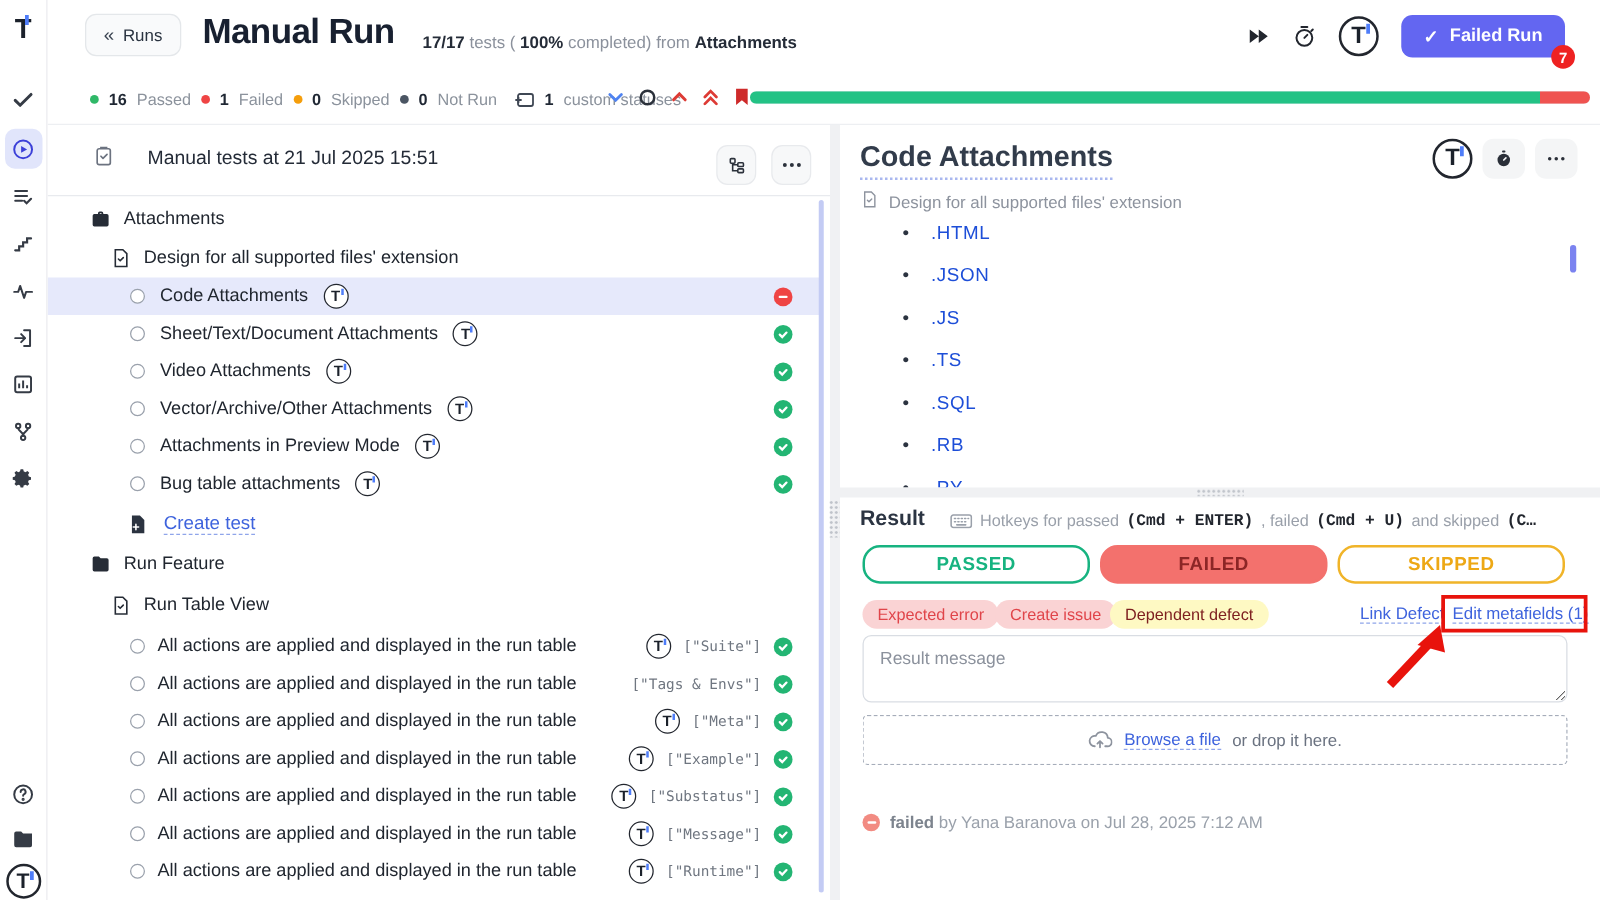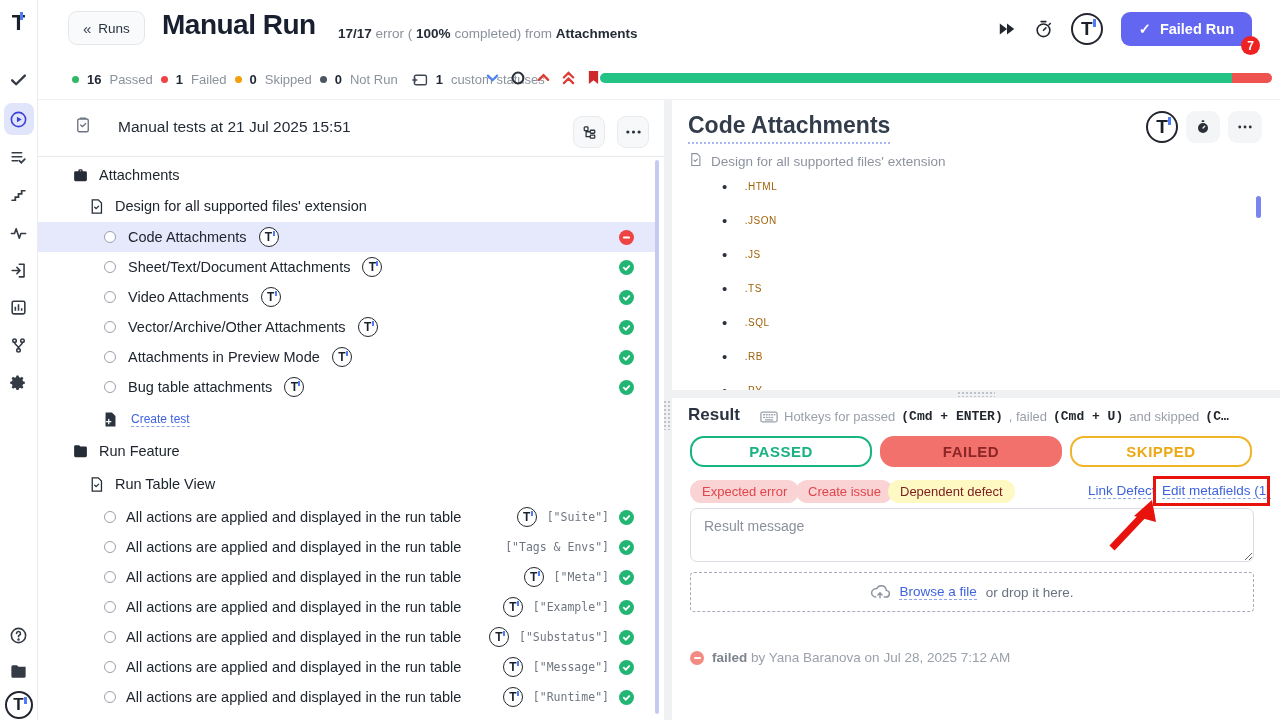--- a/index.html
+++ b/index.html
@@ -79,21 +79,21 @@
   #vsplit-grip { position:absolute; left:-1px; top:300px; width:10px; height:30px; }
 
   
   #detail { position:absolute; left:672px; top:100px; width:608px; height:620px; background:#fff; }
   #detail-title { position:absolute; left:16px; top:12px; font-size:23px; font-weight:bold; color:#323c4b;
     border-bottom:2px dotted #a9b7ef; padding-bottom:3px; cursor:text; }
   #detail-actions { position:absolute; right:18px; top:11px; display:flex; align-items:center; gap:8px; }
   .soft-btn { width:34px; height:32px; border-radius:9px; background:#f4f5f6; border:none; display:flex; align-items:center; justify-content:center; color:#2a2f38; cursor:pointer; }
   #detail-sub { position:absolute; left:16px; top:52px; display:flex; align-items:center; gap:8px; font-size:13.5px; color:#8d939e; }
   #bullets { position:absolute; left:0; top:72px; width:580px; height:218px; overflow:hidden; }
-  .bullet-li { position:absolute; left:50px; display:flex; align-items:center; gap:17px; font-size:10px; color:#a16207; letter-spacing:0.5px; }
+  .bullet-li { position:absolute; left:50px; display:flex; align-items:center; gap:17px; font-size:15px; color:#1d4ed8; letter-spacing:0.5px; }
   .bullet-li::before { content:"•"; color:#2b3340; font-size:15px; }
   #detail-scroll { position:absolute; left:584px; top:96px; width:5px; height:22px; border-radius:3px; background:#7b83f0; }
   #hsplit { position:absolute; left:0; top:290px; width:608px; height:8px; background:#f0f1f3; }
   #hsplit-grip { position:absolute; left:285px; top:291px; width:38px; height:6px; }
 
   
   #result-h { position:absolute; left:16px; top:305px; font-size:17px; font-weight:bold; color:#2b3442; }
   #hotkeys { position:absolute; left:88px; top:309px; display:flex; align-items:center; gap:6px; font-size:13px; color:#9aa0aa; white-space:nowrap; overflow:hidden; width:502px; }
   #hotkeys b { color:#22262e;font-family:Liberation Mono, monospace; }
   .res-btn { position:absolute; top:336px; width:182px; height:31px; border-radius:14px; font-size:15px; font-weight:bold;
@@ -198,21 +198,21 @@
   </nav>
 
   <header id="hdr">
     <button id="runs-btn">
       <span class="chev">«</span>
       <span>Runs</span>
     </button>
     <h1 id="run-title">Manual Run</h1>
     <div id="run-sub">
       <b>17/17</b>
-      <span>error (</span>
+      <span>tests (</span>
       <b>100%</b>
       <span>completed) from</span>
       <b>Attachments</b>
     </div>
     <div id="hdr-right">
       <span class="hic">
         <svg width="18" height="14" viewBox="0 0 20 14" fill="currentColor">
             <path d="M2 1l8 6-8 6zM10 1l8 6-8 6z"></path>
           </svg>
       </span>
@@ -398,21 +398,21 @@
         </span>
     </div>
 
     <div class="trow" style="top:246px;padding-left:64px;gap:12px">
       <span class="t-ic" style="color:#2b3340">
         <svg viewBox="0 0 24 24" fill="currentColor">
             <path d="M5 2h9l5 5v15H5z"></path>
             <path d="M7.5 17h6M10.5 14v6" stroke="#fff" stroke-width="1.8" stroke-linecap="round" transform="translate(-1 -2)"></path>
           </svg>
       </span>
-      <a class="link-dashed" style="font-size:12px">Create test</a>
+      <a class="link-dashed" style="font-size:15px">Create test</a>
     </div>
 
     <div class="trow" style="top:278px;padding-left:34px;gap:10px">
       <span class="t-ic">
         <svg viewBox="0 0 24 24" fill="currentColor">
             <path d="M3 5a2 2 0 0 1 2-2h5l2 2h7a2 2 0 0 1 2 2v11a2 2 0 0 1-2 2H5a2 2 0 0 1-2-2z"></path>
           </svg>
       </span>
       <span style="font-weight:500">Run Feature</span>
     </div>

